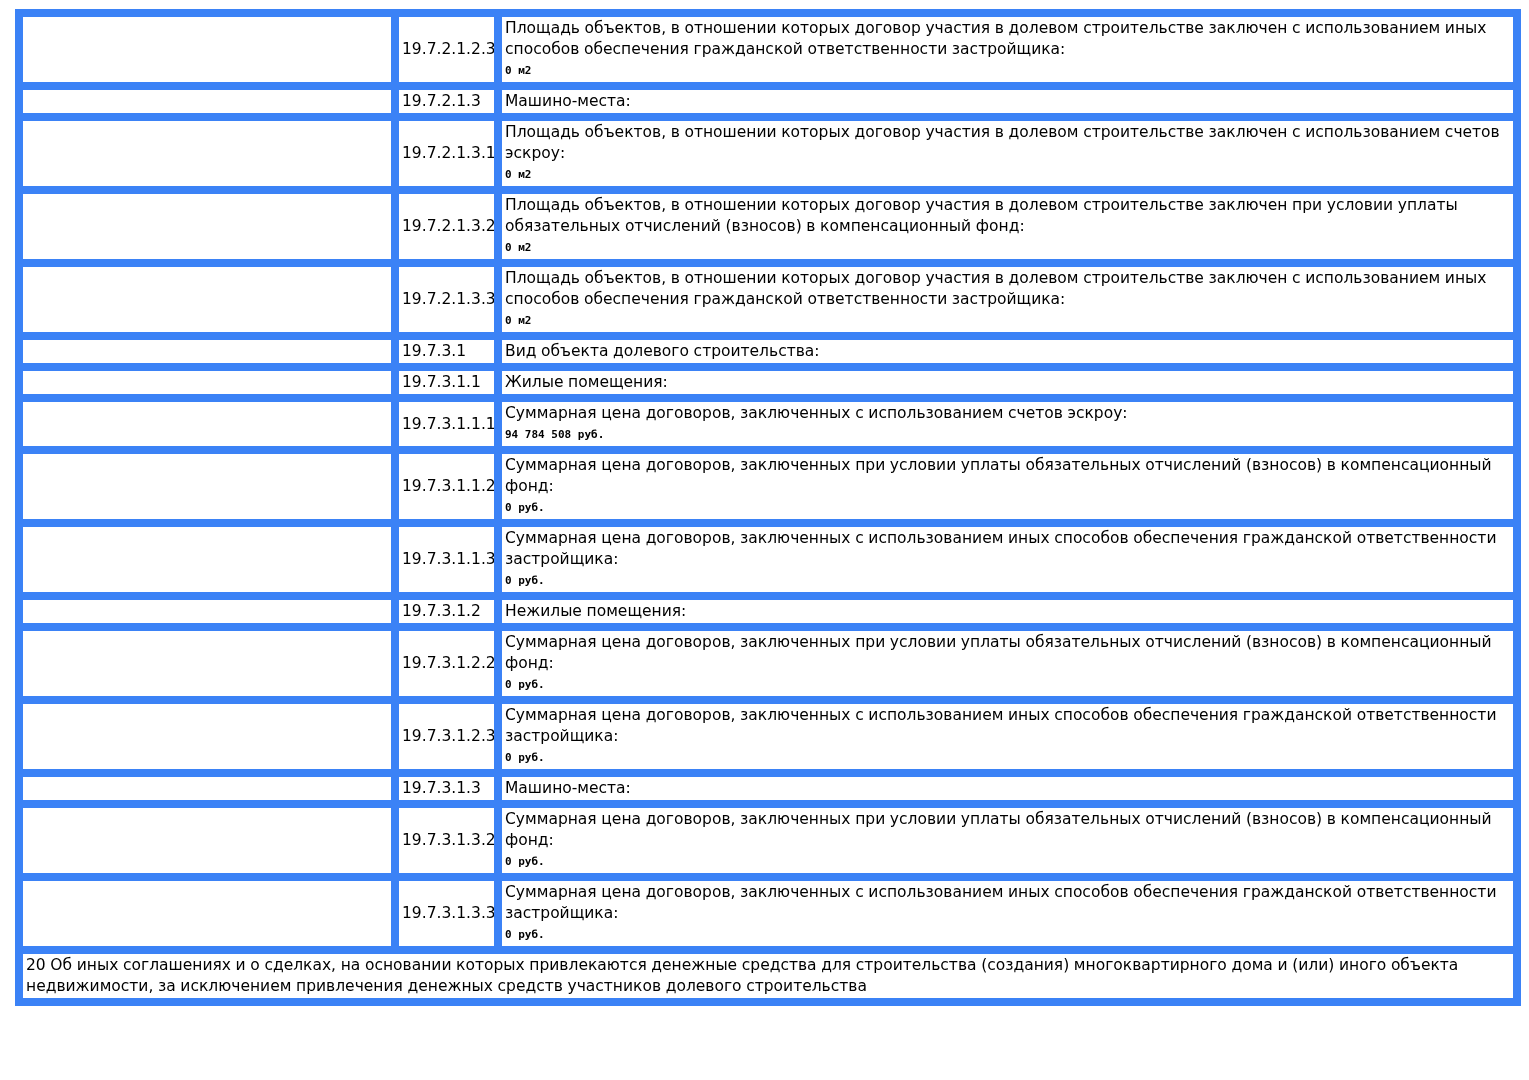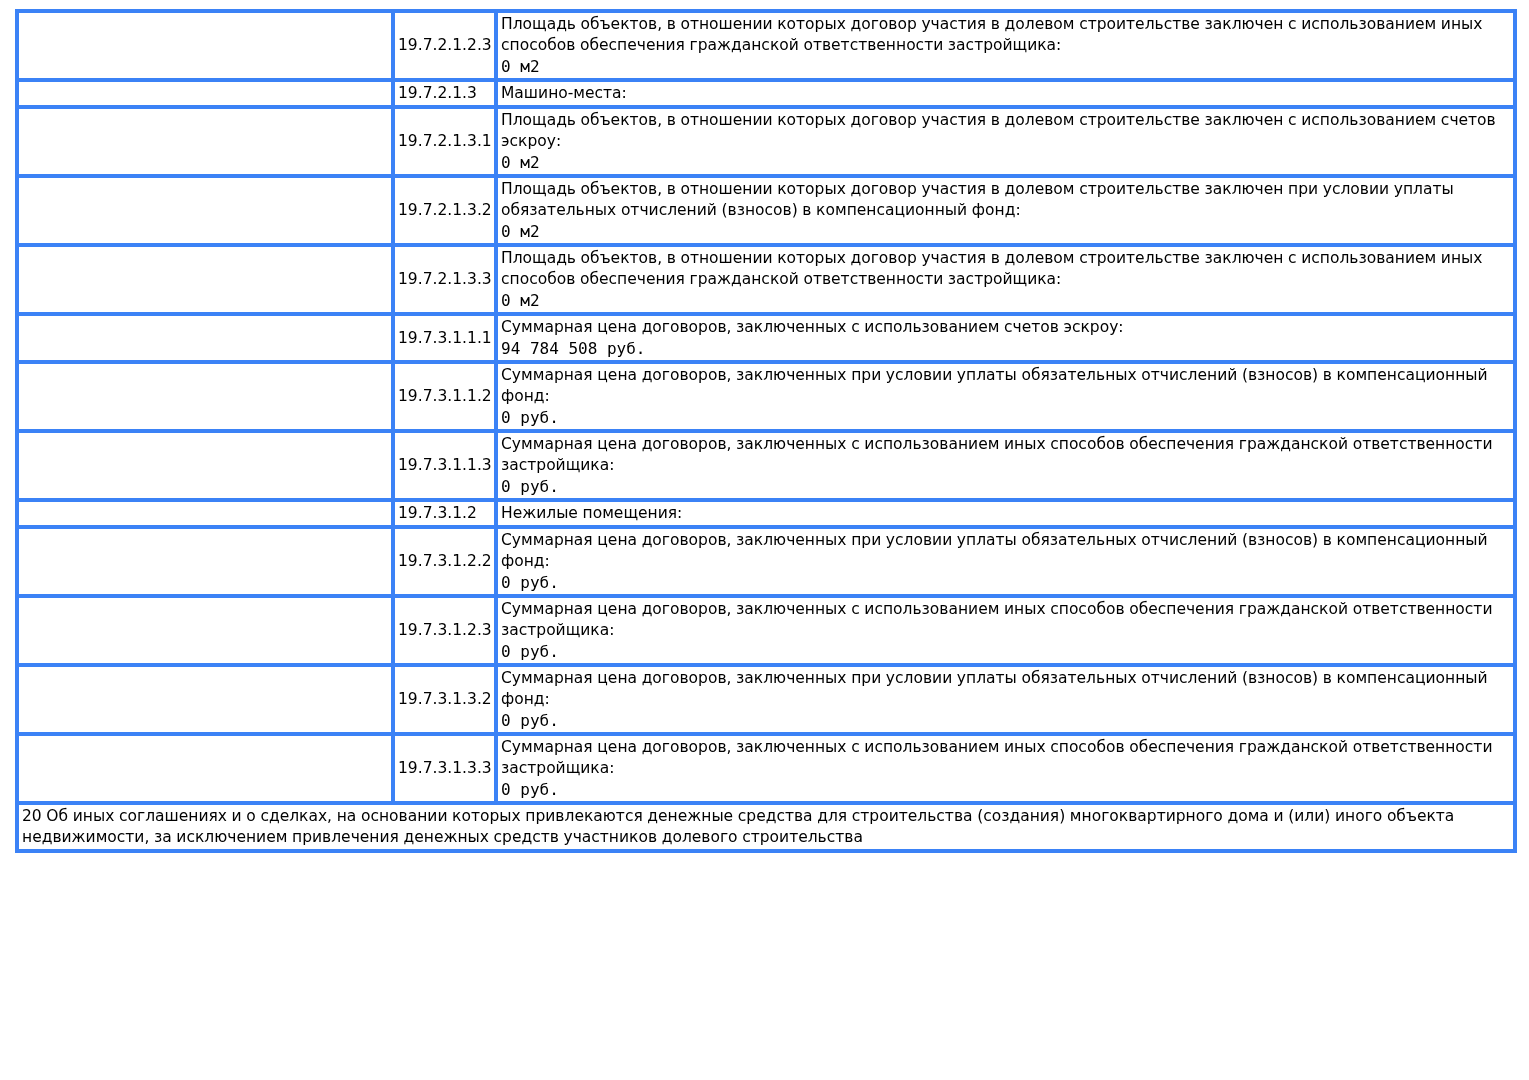--- a/index.html
+++ b/index.html
@@ -16,43 +16,43 @@
   }
   table.decl-table {
     position: absolute;
     left: 15px;
     top: 9px;
     width: 1498px;
     border-collapse: collapse;
     table-layout: fixed;
   }
   table.decl-table td {
-    border: 4px solid #3b82f6;
+    border: 8px solid #3b82f6;
     font-size: 15.5px;
     line-height: 21px;
     vertical-align: middle;
     padding: 1px 3px;
     word-spacing: -0.3px;
   }
   td.cell-empty {
     padding: 0;
   }
   td.cell-code {
     white-space: nowrap;
     overflow: hidden;
     padding: 1px 2px;
   }
   td.cell-desc .row-text {
     display: inline;
   }
   td.cell-desc .row-value {
     display: block;
     font-family: "DejaVu Sans Mono", "Liberation Mono", monospace;
-    font-weight: normal;
-    font-size: 16px;
+    font-weight: bold;
+    font-size: 11px;
     line-height: 21px;
     word-spacing: 0;
   }
   td.cell-footer {
     padding: 2px 3px;
     margin-left: 30px;
   }
 </style>
 </head>
 <body>
@@ -84,20 +84,30 @@
     <td class="cell-code">19.7.2.1.3.2</td>
     <td class="cell-desc"><span class="row-text">Площадь объектов, в отношении которых договор участия в долевом строительстве заключен при условии уплаты обязательных отчислений (взносов) в компенсационный фонд:</span><span class="row-value">0 м2</span></td>
   </tr>
       <tr>
     <td class="cell-empty"></td>
     <td class="cell-code">19.7.2.1.3.3</td>
     <td class="cell-desc"><span class="row-text">Площадь объектов, в отношении которых договор участия в долевом строительстве заключен с использованием иных способов обеспечения гражданской ответственности застройщика:</span><span class="row-value">0 м2</span></td>
   </tr>
       <tr>
     <td class="cell-empty"></td>
+    <td class="cell-code">19.7.3.1</td>
+    <td class="cell-desc"><span class="row-text">Вид объекта долевого строительства:</span></td>
+  </tr>
+      <tr>
+    <td class="cell-empty"></td>
+    <td class="cell-code">19.7.3.1.1</td>
+    <td class="cell-desc"><span class="row-text">Жилые помещения:</span></td>
+  </tr>
+      <tr>
+    <td class="cell-empty"></td>
     <td class="cell-code">19.7.3.1.1.1</td>
     <td class="cell-desc"><span class="row-text">Суммарная цена договоров, заключенных с использованием счетов эскроу:</span><span class="row-value">94 784 508 руб.</span></td>
   </tr>
       <tr>
     <td class="cell-empty"></td>
     <td class="cell-code">19.7.3.1.1.2</td>
     <td class="cell-desc"><span class="row-text">Суммарная цена договоров, заключенных при условии уплаты обязательных отчислений (взносов) в компенсационный фонд:</span><span class="row-value">0 руб.</span></td>
   </tr>
       <tr>
     <td class="cell-empty"></td>
@@ -114,20 +124,25 @@
     <td class="cell-code">19.7.3.1.2.2</td>
     <td class="cell-desc"><span class="row-text">Суммарная цена договоров, заключенных при условии уплаты обязательных отчислений (взносов) в компенсационный фонд:</span><span class="row-value">0 руб.</span></td>
   </tr>
       <tr>
     <td class="cell-empty"></td>
     <td class="cell-code">19.7.3.1.2.3</td>
     <td class="cell-desc"><span class="row-text">Суммарная цена договоров, заключенных с использованием иных способов обеспечения гражданской ответственности застройщика:</span><span class="row-value">0 руб.</span></td>
   </tr>
       <tr>
     <td class="cell-empty"></td>
+    <td class="cell-code">19.7.3.1.3</td>
+    <td class="cell-desc"><span class="row-text">Машино-места:</span></td>
+  </tr>
+      <tr>
+    <td class="cell-empty"></td>
     <td class="cell-code">19.7.3.1.3.2</td>
     <td class="cell-desc"><span class="row-text">Суммарная цена договоров, заключенных при условии уплаты обязательных отчислений (взносов) в компенсационный фонд:</span><span class="row-value">0 руб.</span></td>
   </tr>
       <tr>
     <td class="cell-empty"></td>
     <td class="cell-code">19.7.3.1.3.3</td>
     <td class="cell-desc"><span class="row-text">Суммарная цена договоров, заключенных с использованием иных способов обеспечения гражданской ответственности застройщика:</span><span class="row-value">0 руб.</span></td>
   </tr>
       <tr>
       <td class="cell-footer" colspan="3">20 Об иных соглашениях и о сделках, на основании которых привлекаются денежные средства для строительства (создания) многоквартирного дома и (или) иного объекта недвижимости, за исключением привлечения денежных средств участников долевого строительства</td>

